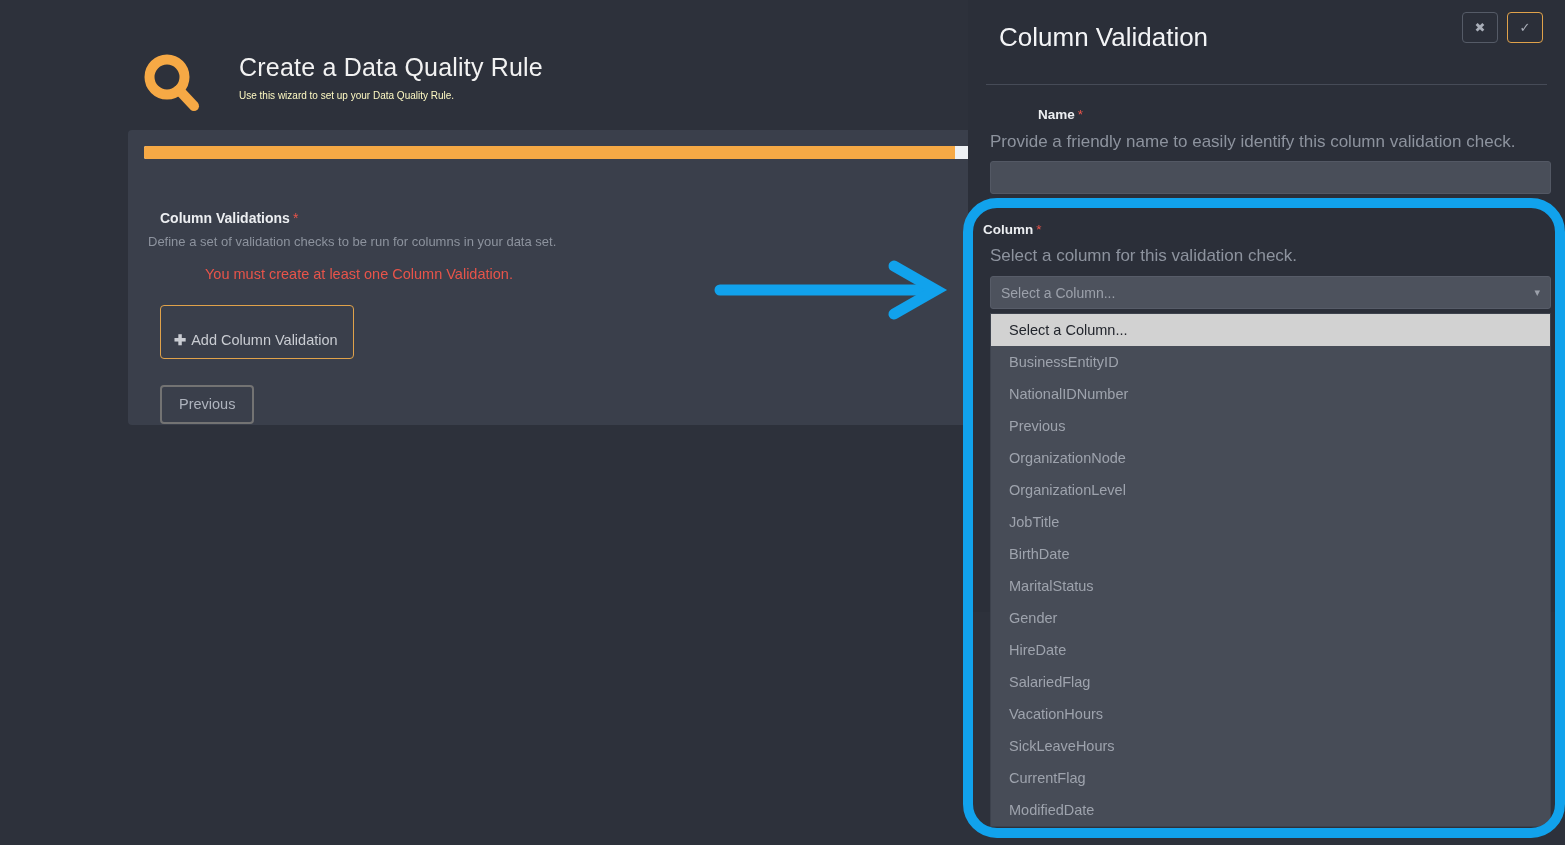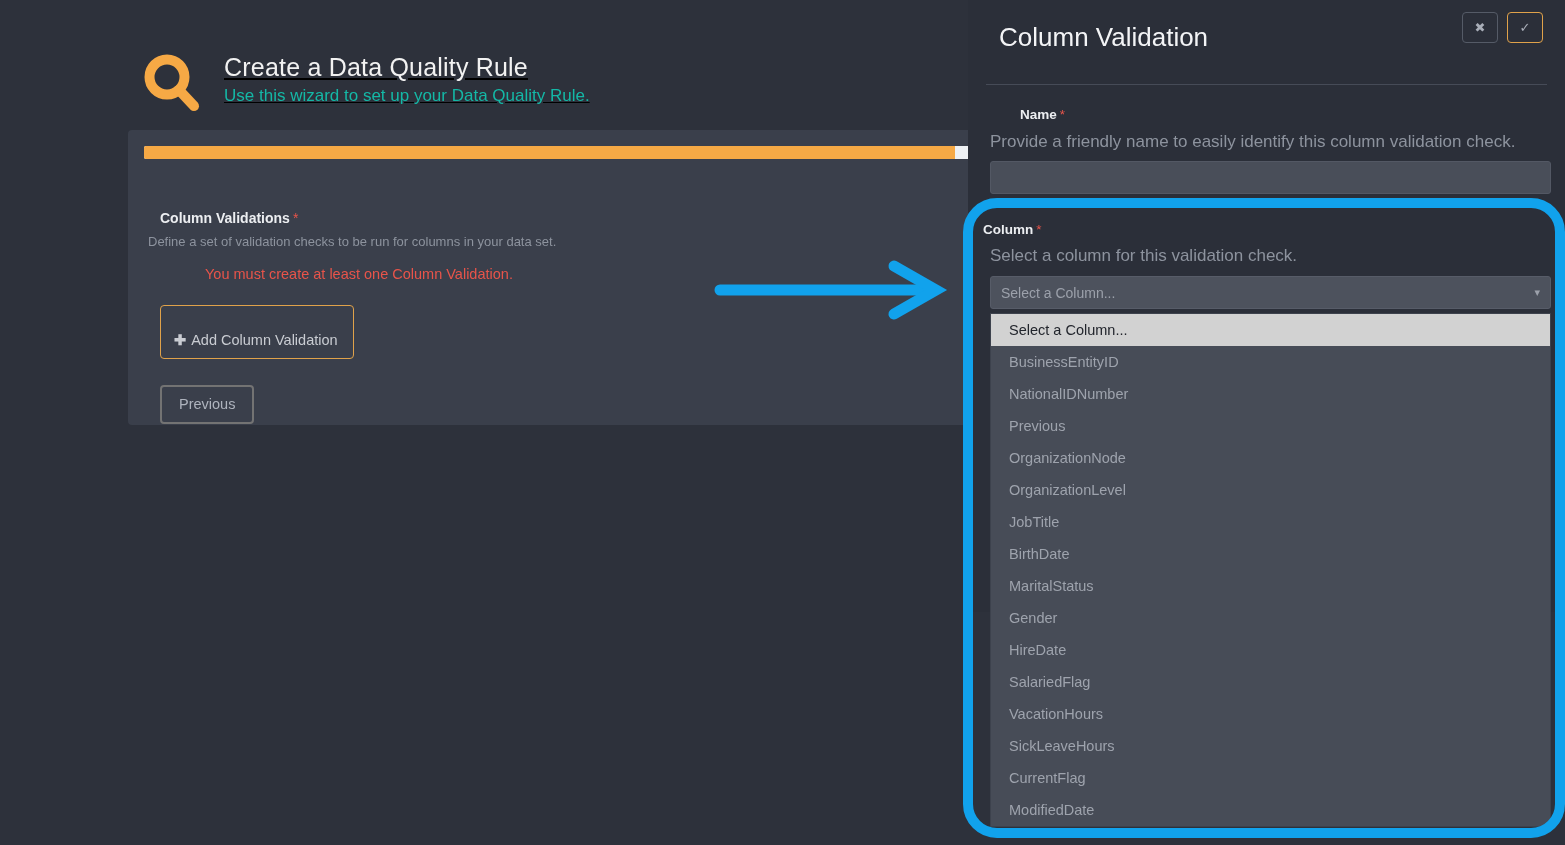--- a/index.html
+++ b/index.html
@@ -7,29 +7,29 @@
     width: 1565px; height: 845px;
     background: #2d313b;
     font-family: "Liberation Sans", sans-serif;
     overflow: hidden;
   }
   #app { position: relative; width: 1565px; height: 845px; }
 
   
   .wizard-header {
     position: absolute; left: 144px; top: 52px;
-    display: flex; align-items: flex-start; gap: 22px; text-decoration: underline;
+    display: flex; align-items: flex-start; gap: 37px;
   }
   .magnifier-icon { width: 58px; height: 62px; flex: none; margin-top: 2px; }
   .wizard-title {
     font-size: 25px; color: #f2f2f2; font-weight: 400;
     letter-spacing: .2px; line-height: 30px;
   }
   .wizard-sub {
-    font-size: 17px; color: #14b8a6; margin-top: 5px; line-height: 18px;
+    font-size: 10px; color: #fef9c3; margin-top: 5px; line-height: 18px;
   }
 
   .wizard-card {
     position: absolute; left: 128px; top: 130px;
     width: 860px; height: 295px;
     background: #3a3f4b;
     border-radius: 4px;
   }
   .progress-track {
     position: absolute; left: 16px; top: 16px;
@@ -188,21 +188,21 @@
 
     <div class="panel-title">Column Validation</div>
 
     <div class="panel-actions">
       <div class="icon-btn cancel">✖</div>
       <div class="icon-btn confirm">✓</div>
     </div>
 
     <div class="panel-divider"></div>
 
-    <div class="field-label" style="left:22px; top:107px;padding-left:30px;">
+    <div class="field-label" style="left:40px; top:107px;padding-left:30px;">
       <span>Name</span><span class="req-star">*</span>
     </div>
     <div class="field-desc" style="left:22px; top:132px;">Provide a friendly name to easily identify this column validation check.</div>
     <input class="text-input" style="top: 161px;" placeholder="">
 
     <div class="field-label" style="left:15px; top:222px;">
       <span>Column</span><span class="req-star">*</span>
     </div>
     <div class="field-desc" style="left:22px; top:246px;">Select a column for this validation check.</div>
 

